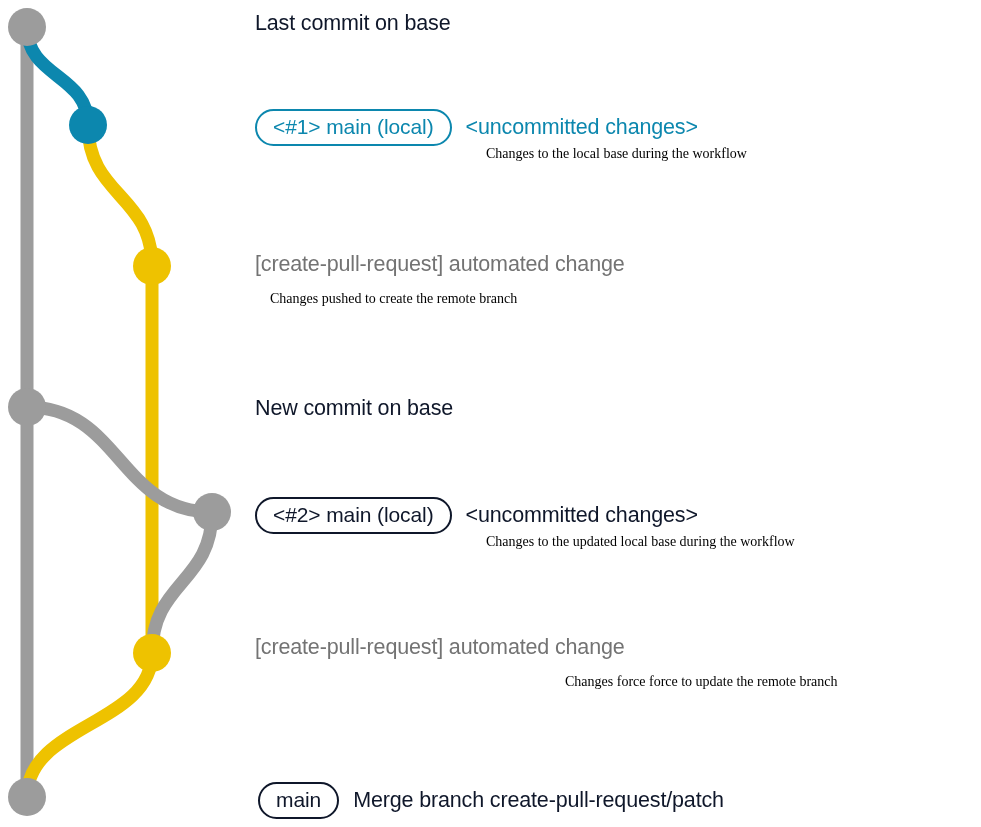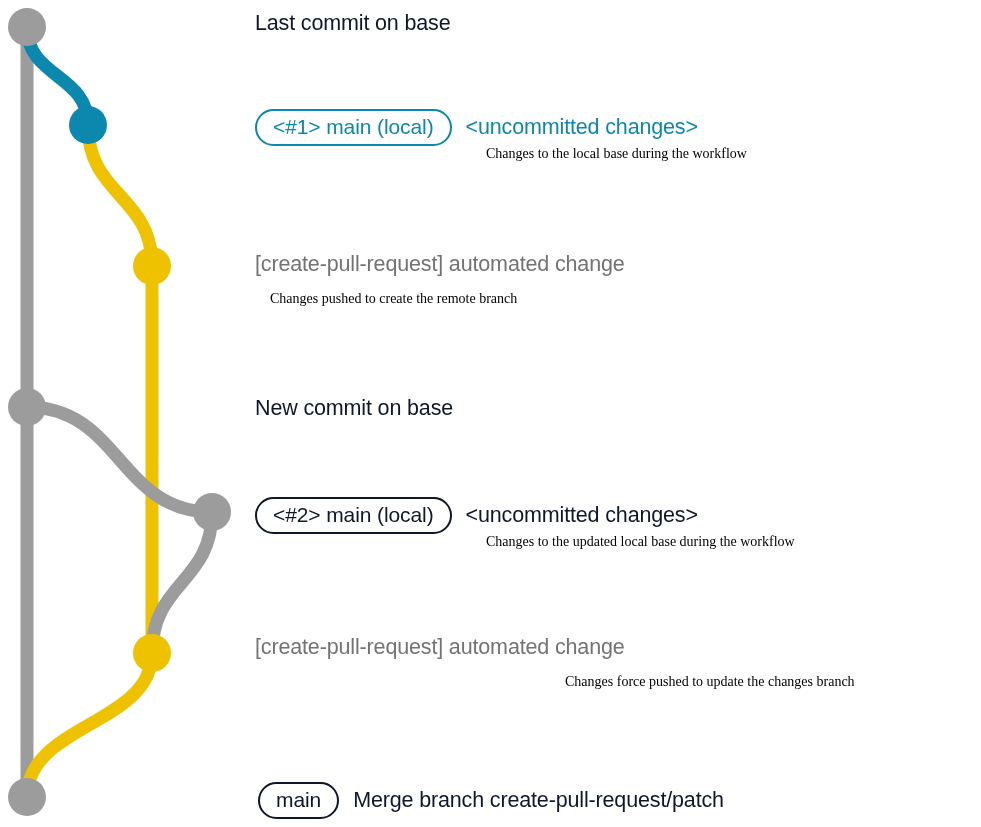--- a/index.html
+++ b/index.html
@@ -102,18 +102,18 @@
 
 <div class="row" style="left:255px; top:497px;">
   <span class="pill c-gray">&lt;#2&gt; main (local)</span>
   <span class="headline c-gray">&lt;uncommitted changes&gt;</span>
 </div>
 <div class="subnote" style="left:486px; top:534px;">Changes to the updated local base during the workflow</div>
 
 <div class="row" style="left:255px; top:637px;">
   <span class="headline c-yellow">[create-pull-request] automated change</span>
 </div>
-<div class="subnote" style="left:565px; top:674px;">Changes force pushed to update the changes branch</div>
+<div class="subnote" style="left:565px; top:674px;">Changes force force to update the remote branch</div>
 
 <div class="row" style="left:258px; top:782px;">
   <span class="pill c-gray">main</span>
   <span class="headline c-gray">Merge branch create-pull-request/patch</span>
 </div>
 
 </body></html>

